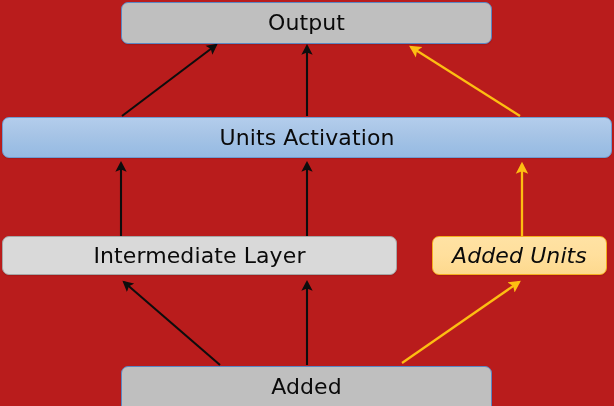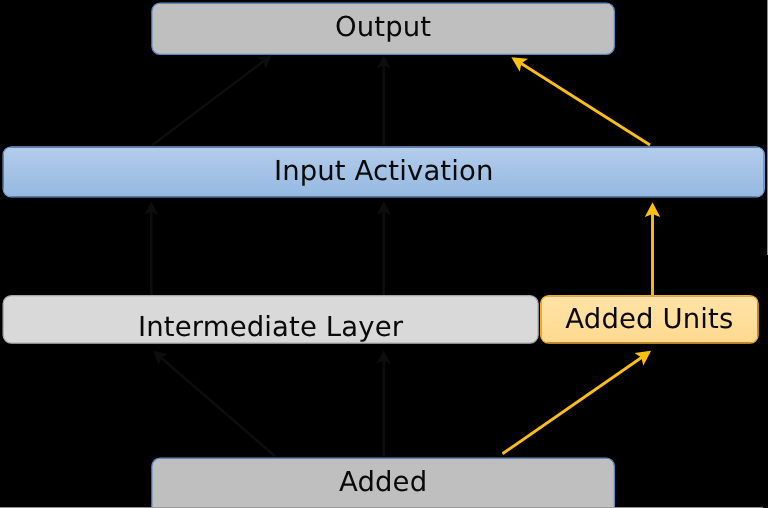--- a/index.html
+++ b/index.html
@@ -4,21 +4,21 @@
 <style>
   html, body {
     margin: 0;
     padding: 0;
     background: #ffffff;
   }
   #canvas {
     position: relative;
     width: 614px;
     height: 406px;
-    background: #000000;
+    background: #b91c1c;
     overflow: hidden;
     font-family: "DejaVu Sans", sans-serif;
   }
   svg#edges {
     position: absolute;
     left: 0;
     top: 0;
     width: 614px;
     height: 406px;
     overflow: visible;
@@ -56,36 +56,36 @@
     width: 610px;
     height: 41px;
     background: linear-gradient(to bottom, #b3cdec 0%, #a7c4e6 42%, #9dbfe4 72%, #96bae2 100%);
     border: 1.4px solid #6f9bd1;
     box-shadow: 0 1px 1px rgba(0,0,0,0.10);
   }
   
   #node-intermediate {
     left: 2px;
     top: 236px;
-    width: 429px;
+    width: 395px;
     height: 39px;
     background: #d9d9d9;
     border: 1.4px solid #a6a6a6;
     box-shadow: 0 1px 1px rgba(0,0,0,0.10);
-    align-items: flex-end;
   }
   
   #node-added {
     left: 432px;
     top: 236px;
     width: 175px;
     height: 39px;
     background: linear-gradient(to bottom, #ffe2a4 0%, #ffdf9c 50%, #fdd98e 100%);
     border: 1.7px solid #f4ae20;
     box-shadow: 0 1px 1px rgba(0,0,0,0.10);
+    font-style: italic;
   }
   
   #node-input {
     left: 121px;
     top: 366px;
     width: 371px;
     height: 42px;
     background: #bfbfbf;
     border: 1.6px solid #5b87c4;
     border-bottom-left-radius: 0;
@@ -129,21 +129,21 @@
     <line class="edge-black" x1="220" y1="365" x2="124" y2="282" marker-end="url(#arrow-black)"></line>
     <line class="edge-black" x1="307" y1="365" x2="307" y2="282" marker-end="url(#arrow-black)"></line>
     <line class="edge-yellow" x1="402" y1="363" x2="519" y2="282" marker-end="url(#arrow-yellow)"></line>
   </svg>
 
   <div class="node" id="node-output">
     <span class="node-label">Output</span>
   </div>
 
   <div class="node" id="node-gelu">
-    <span class="node-label">Input Activation</span>
+    <span class="node-label">Units Activation</span>
   </div>
 
   <div class="node" id="node-intermediate">
     <span class="node-label">Intermediate Layer</span>
   </div>
 
   <div class="node" id="node-added">
     <span class="node-label">Added Units</span>
   </div>
 

